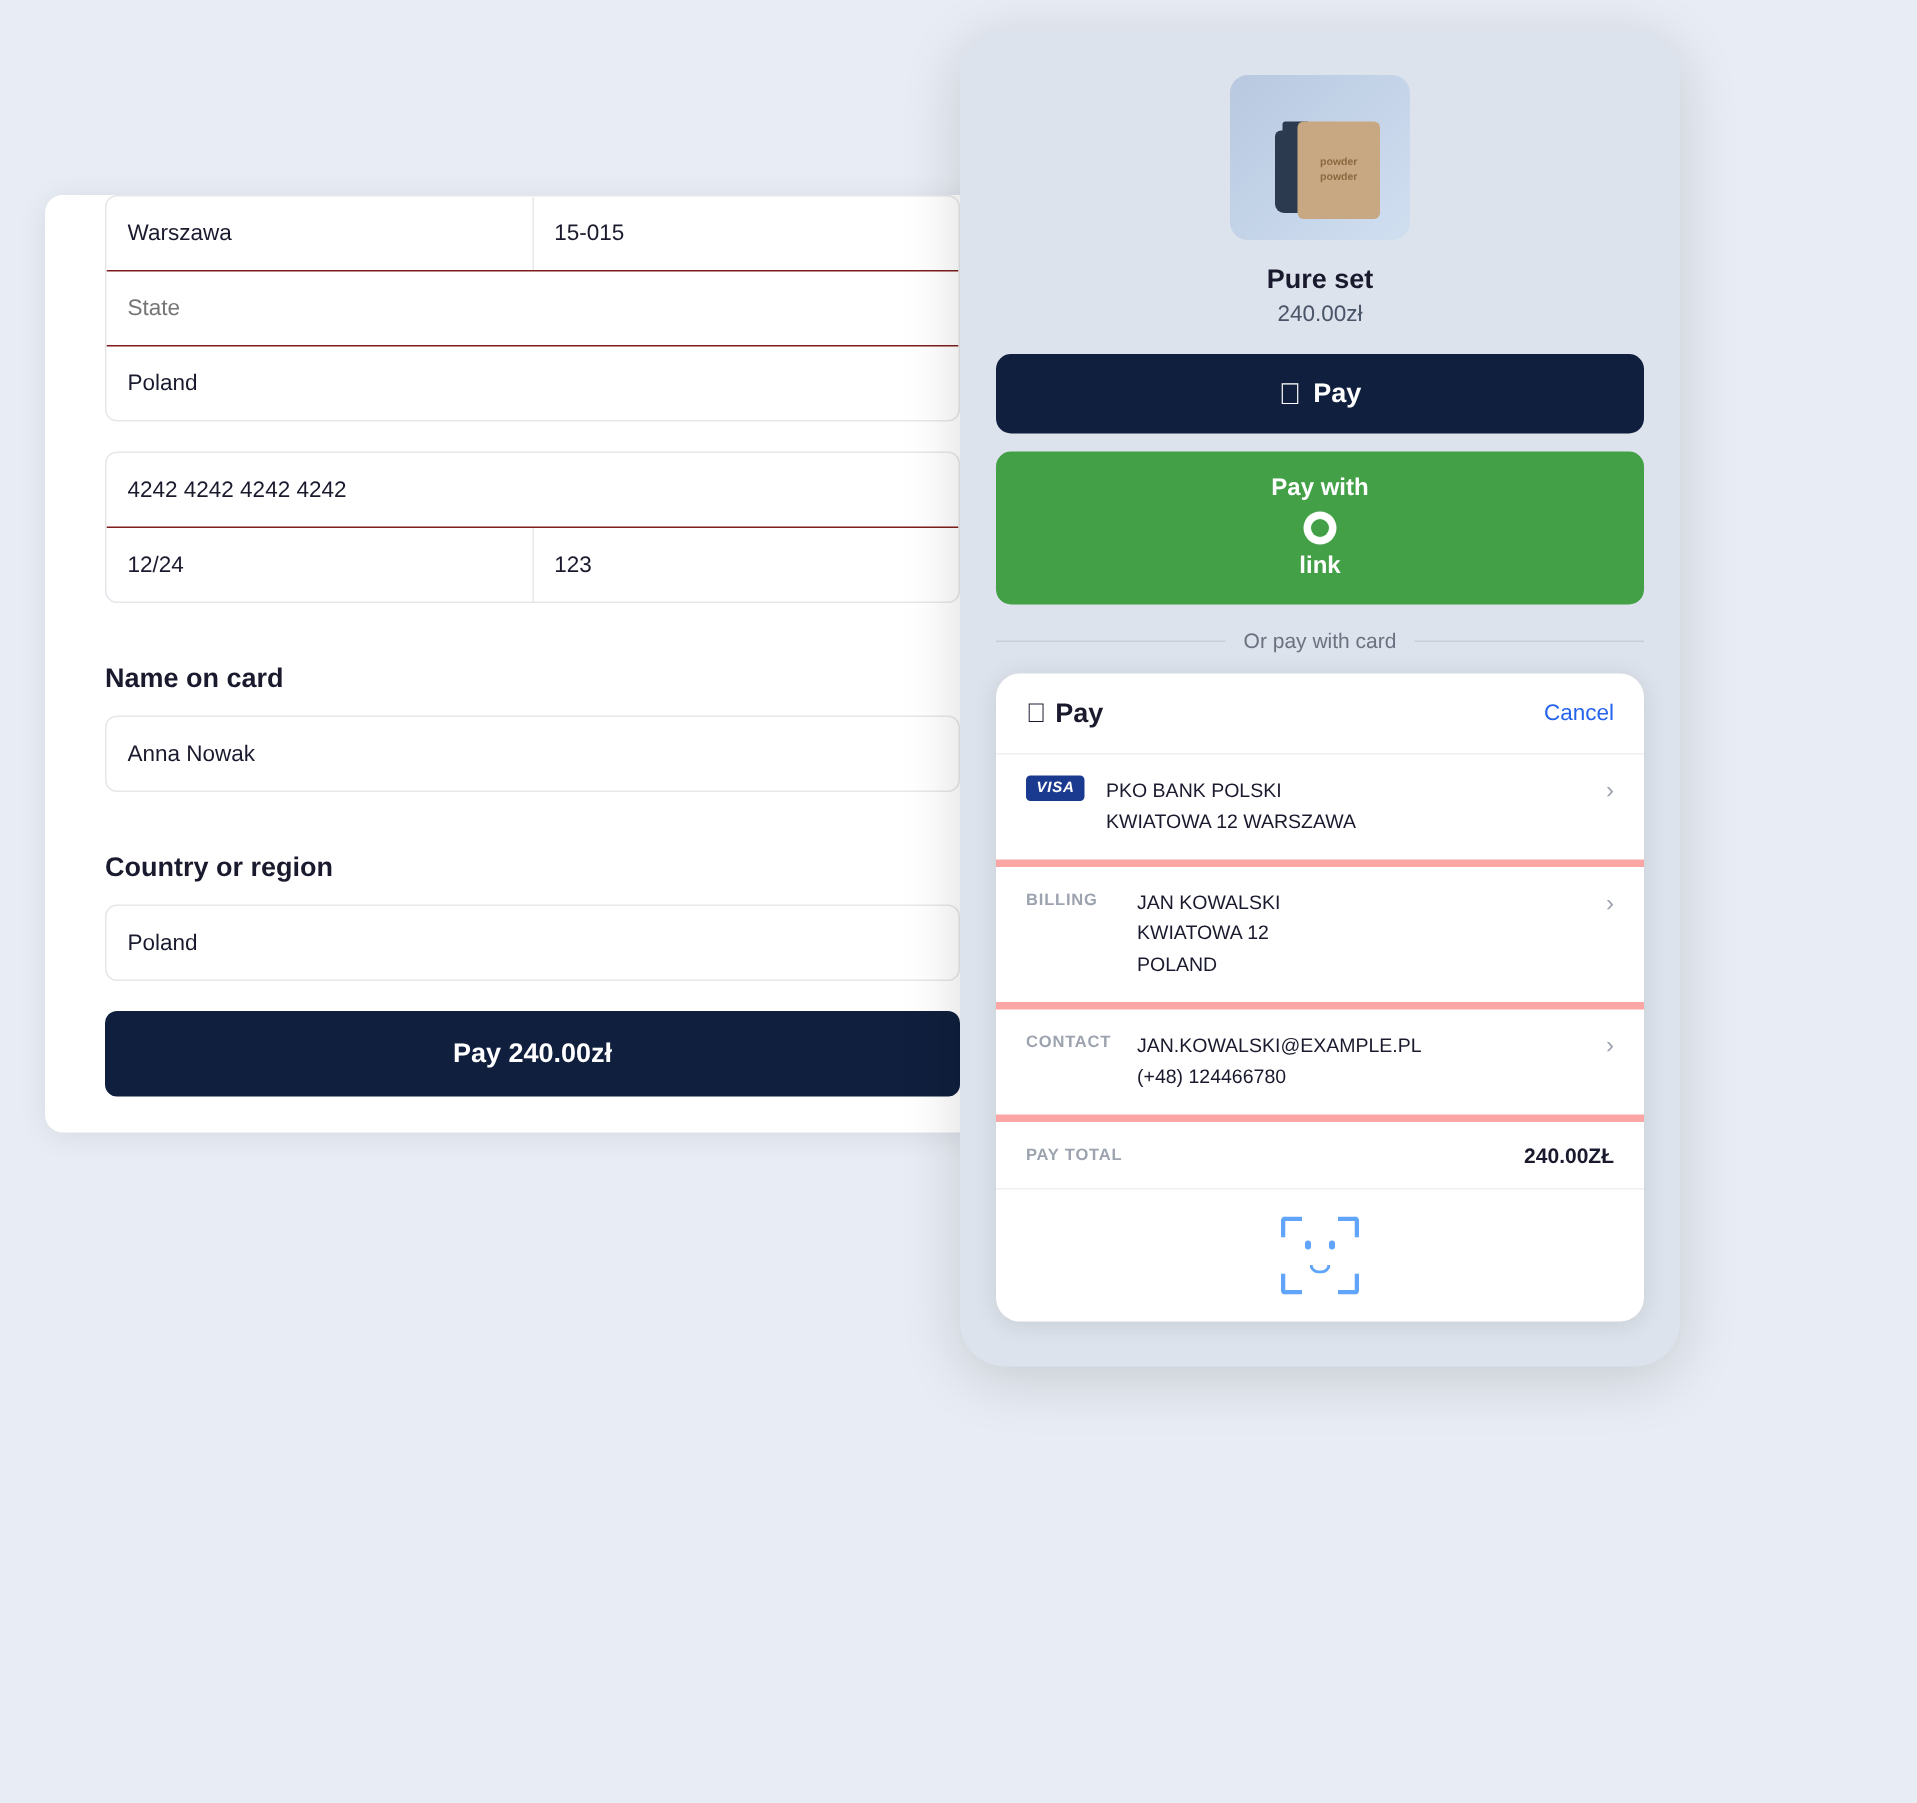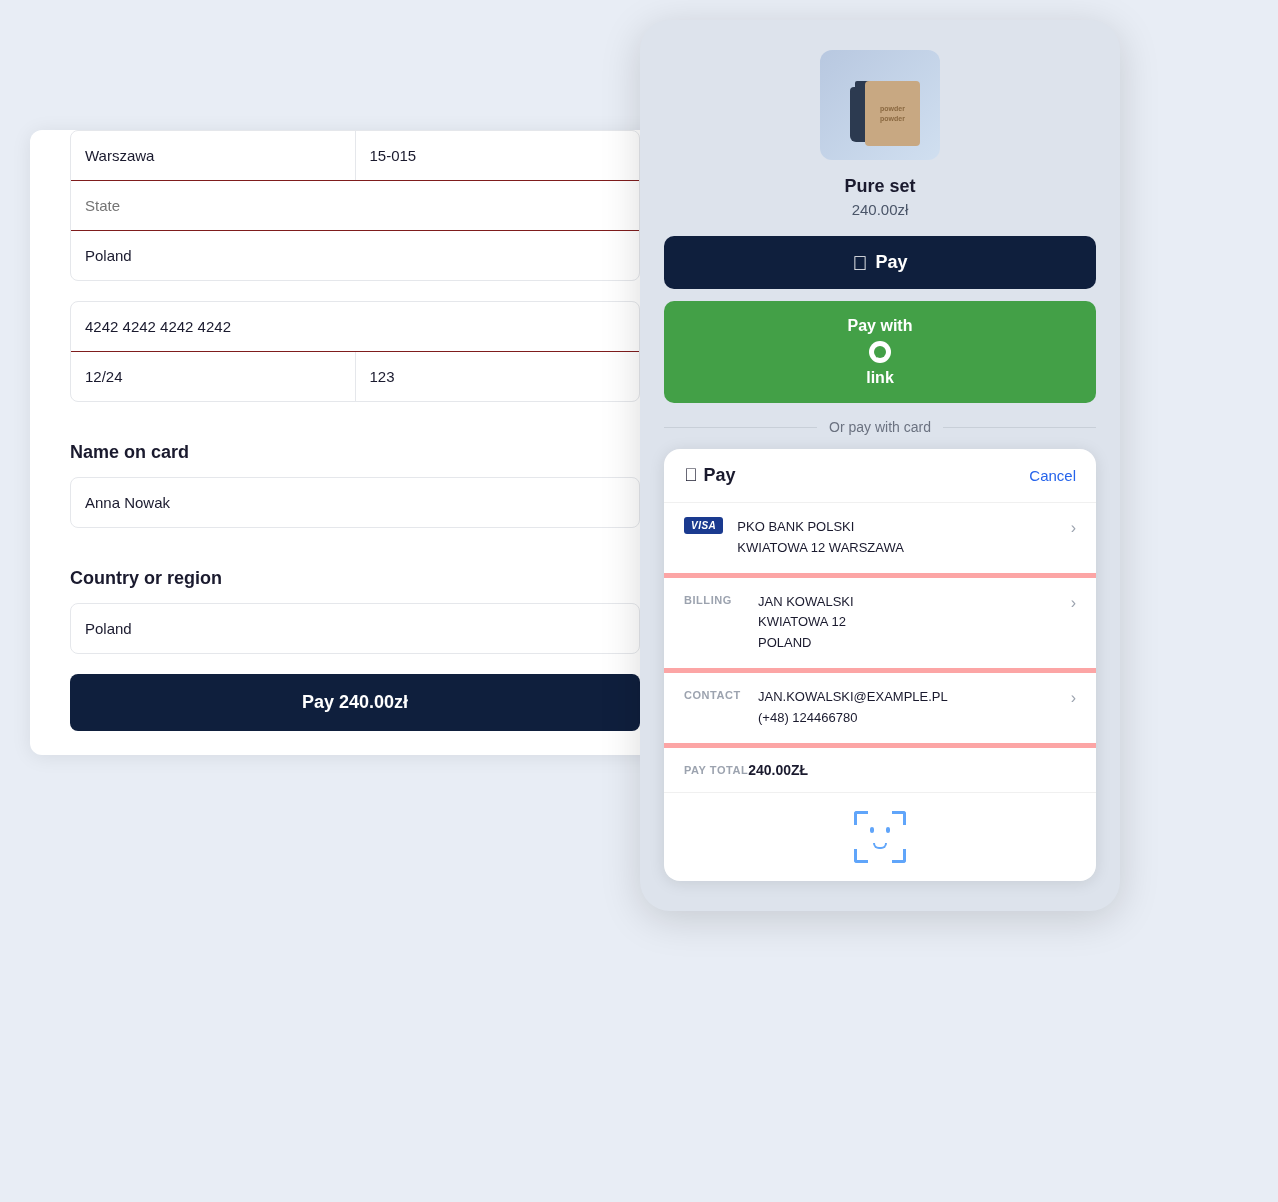--- a/index.html
+++ b/index.html
@@ -318,21 +318,21 @@
       font-weight: 800;
       padding: 3px 7px;
       border-radius: 3px;
       font-style: italic;
       letter-spacing: 0.5px;
     }
 
     .sheet-total-row {
       display: flex;
       align-items: center;
-      justify-content: flex-start;
+      justify-content: space-between;
       padding: 14px 20px;
       border-bottom: 1px solid #f0f0f0;
     }
     .sheet-total-label {
       font-size: 11px;
       font-weight: 600;
       color: #9ca3af;
       letter-spacing: 0.05em;
     }
     .sheet-total-amount {

